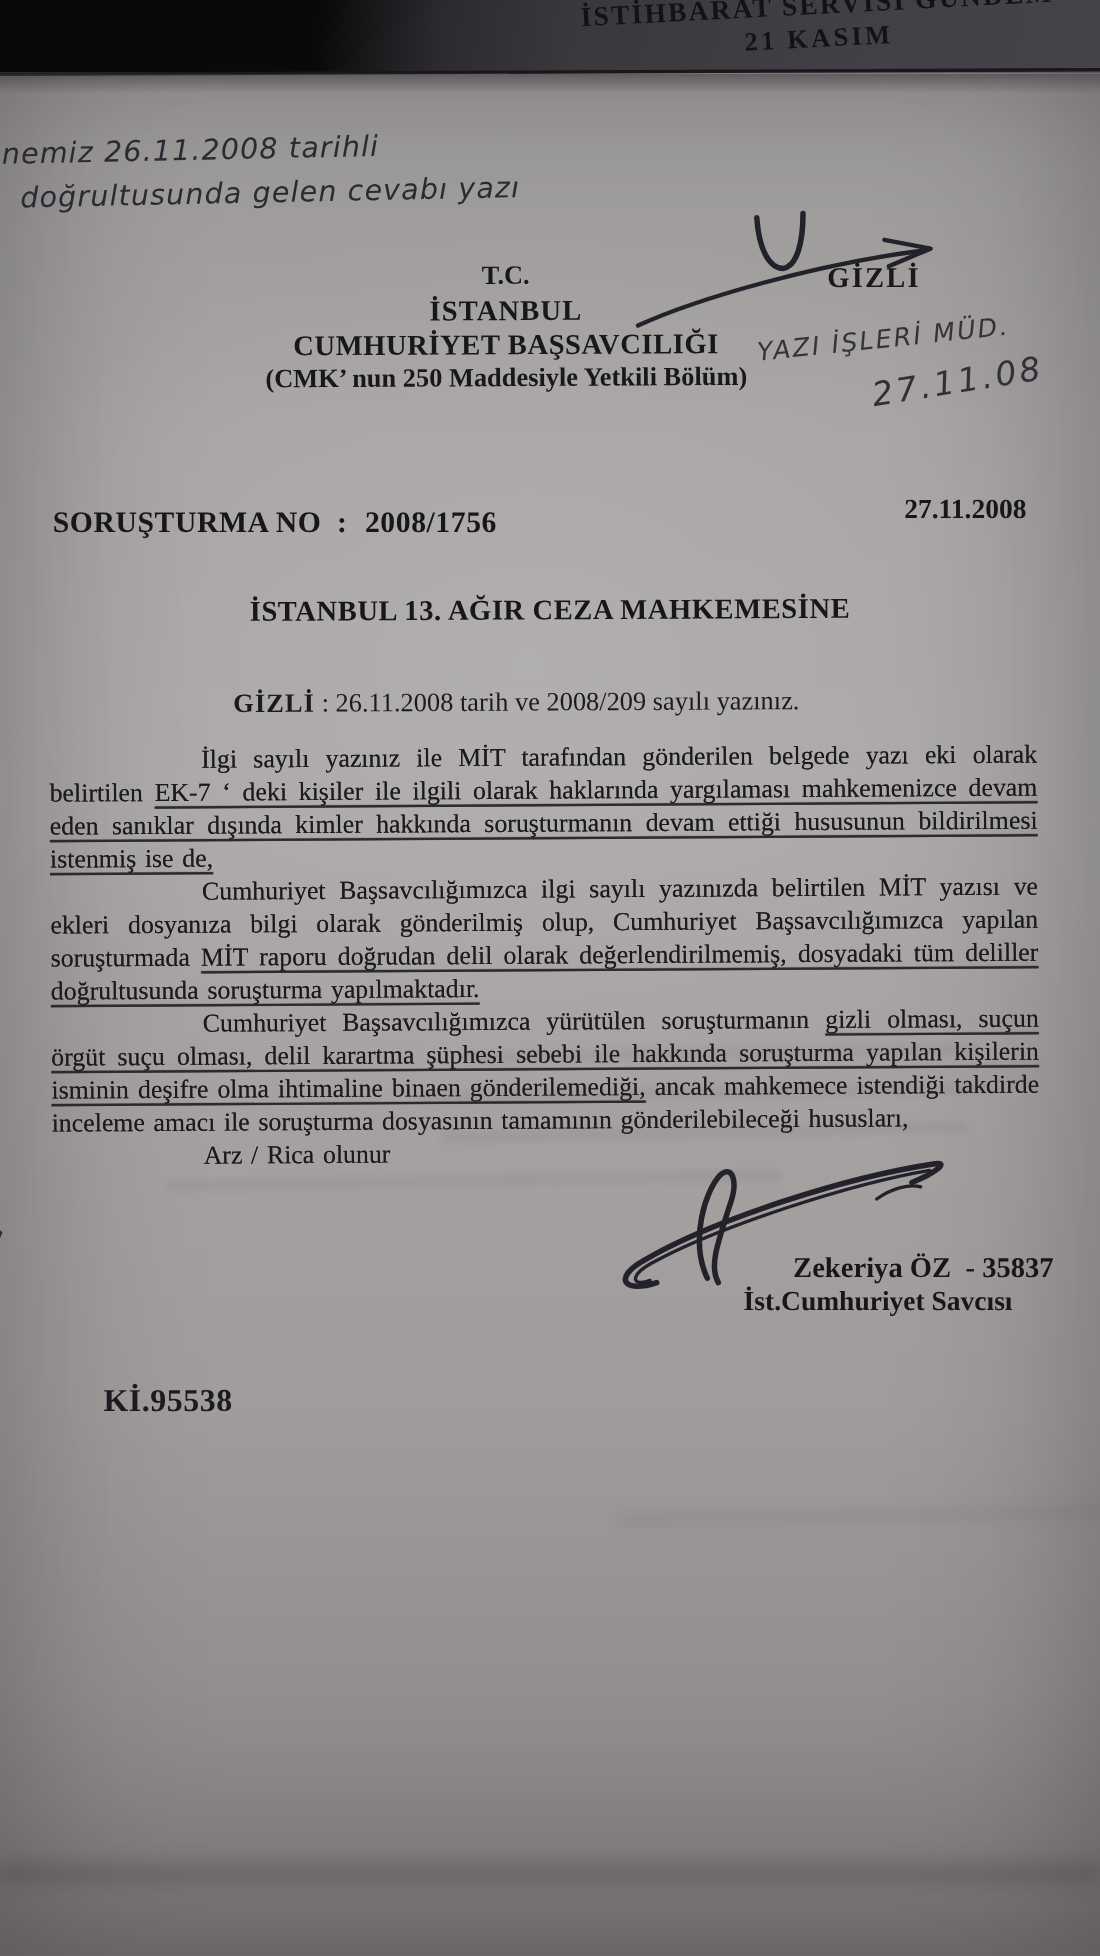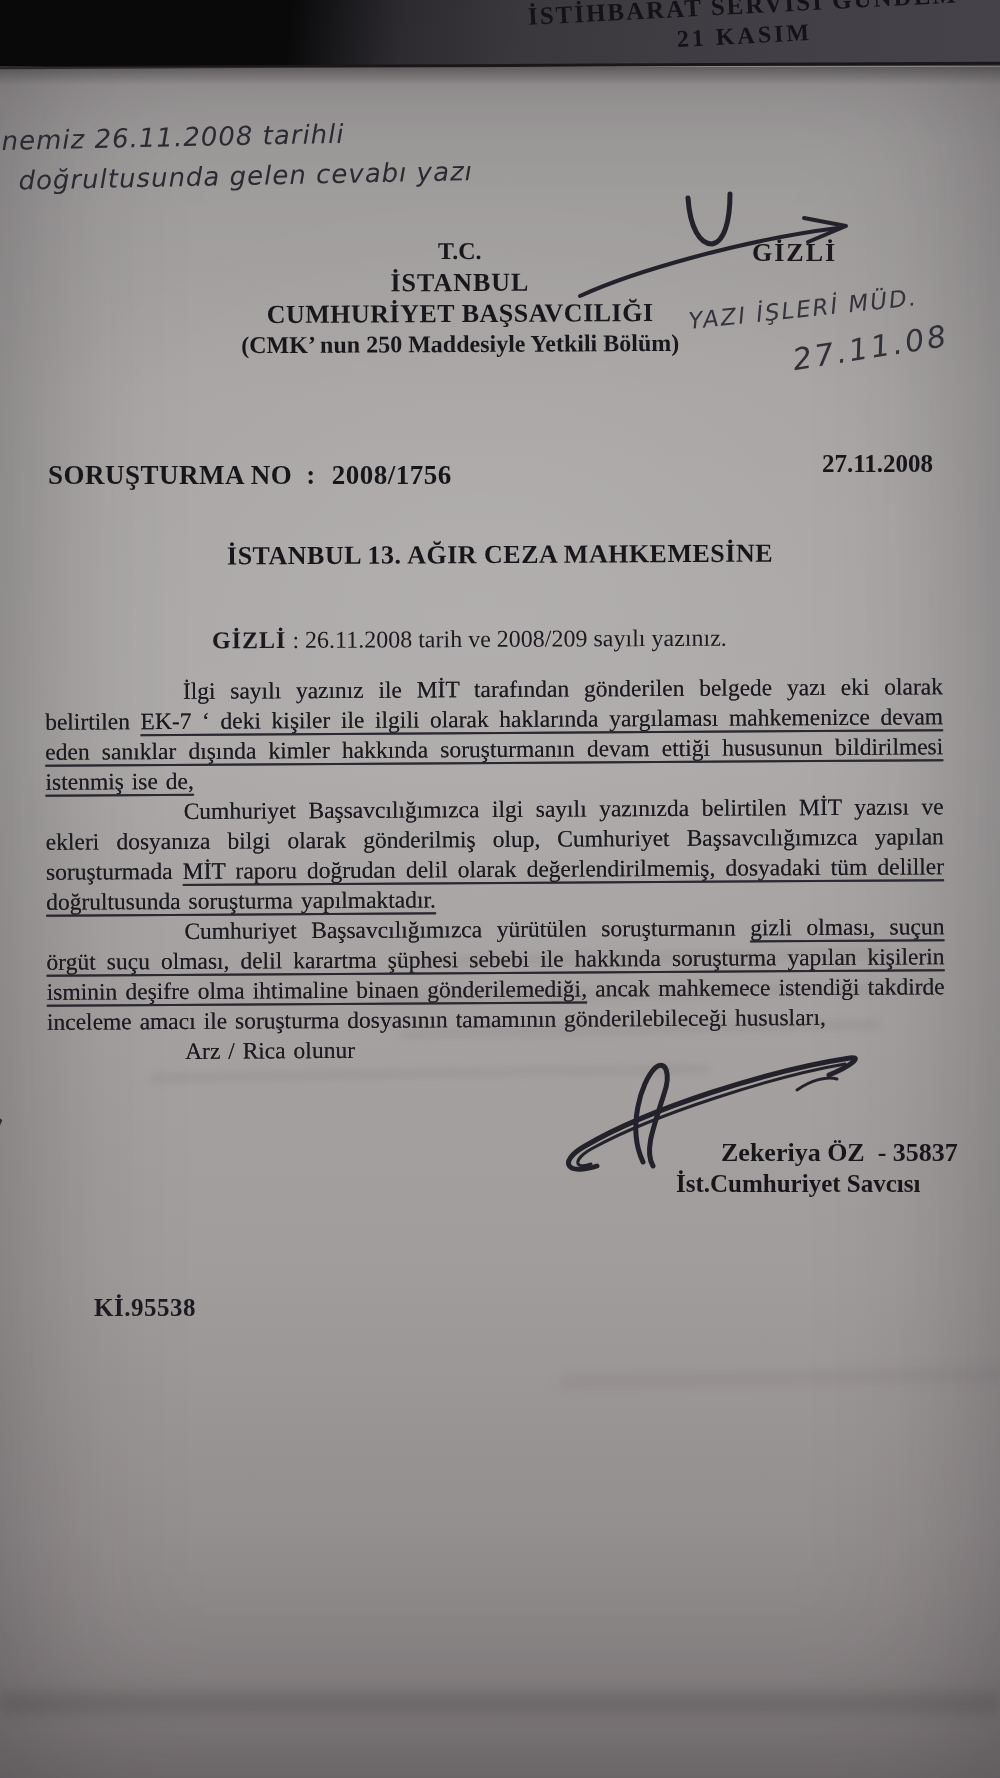--- a/index.html
+++ b/index.html
@@ -50,21 +50,21 @@
     font-size:23.5px;line-height:30px;color:#1b1a20;word-spacing:2px;transform:rotate(-0.35deg);
     text-shadow:0 0 0.5px rgba(25,24,30,0.75);}
   .body-text p{margin:0;text-indent:138px;}
   .u{text-decoration:underline;text-decoration-thickness:2px;text-underline-offset:5px;text-decoration-color:rgba(40,38,48,0.9);}
   .closing{margin:0;text-indent:156px;text-align:left;}
 
   .sig-script{position:absolute;left:545px;top:1048px;}
   .sig-name{position:absolute;left:688px;top:1138px;font-weight:bold;font-size:26px;color:#17161b;white-space:pre;margin-left:33px;}
   .sig-title{position:absolute;left:676px;top:1170px;font-weight:bold;font-size:25px;color:#17161b;}
 
-  .registry-code{position:absolute;left:94px;top:1258px;font-weight:bold;font-size:25px;letter-spacing:0.5px;color:#1b1a20;margin-top:36px;}
+  .registry-code{position:absolute;left:94px;top:1258px;font-weight:bold;font-size:29px;letter-spacing:0.5px;color:#1b1a20;}
 
   
   .ghost{position:absolute;background:rgba(52,50,60,0.07);filter:blur(3px);border-radius:6px;pointer-events:none;}
   .g1{left:420px;top:952px;width:470px;height:11px;transform:rotate(-1deg);}
   .g2{left:380px;top:988px;width:520px;height:11px;transform:rotate(-1deg);}
   .g3{left:400px;top:1024px;width:480px;height:11px;transform:rotate(-1.2deg);}
   .g4{left:150px;top:1068px;width:560px;height:11px;transform:rotate(-1deg);}
   .crease1{position:absolute;left:0;top:1692px;width:1000px;height:22px;background:rgba(38,35,38,0.16);filter:blur(7px);pointer-events:none;}
   .crease2{position:absolute;left:560px;top:1372px;width:440px;height:12px;background:rgba(45,42,46,0.08);filter:blur(6px);transform:rotate(-1deg);pointer-events:none;}
   .edge-mark{position:absolute;left:-4px;top:1116px;width:14px;height:30px;border:3px solid #2b2a31;border-radius:50%;border-right:none;border-top-color:transparent;border-bottom-color:transparent;transform:rotate(8deg);}

